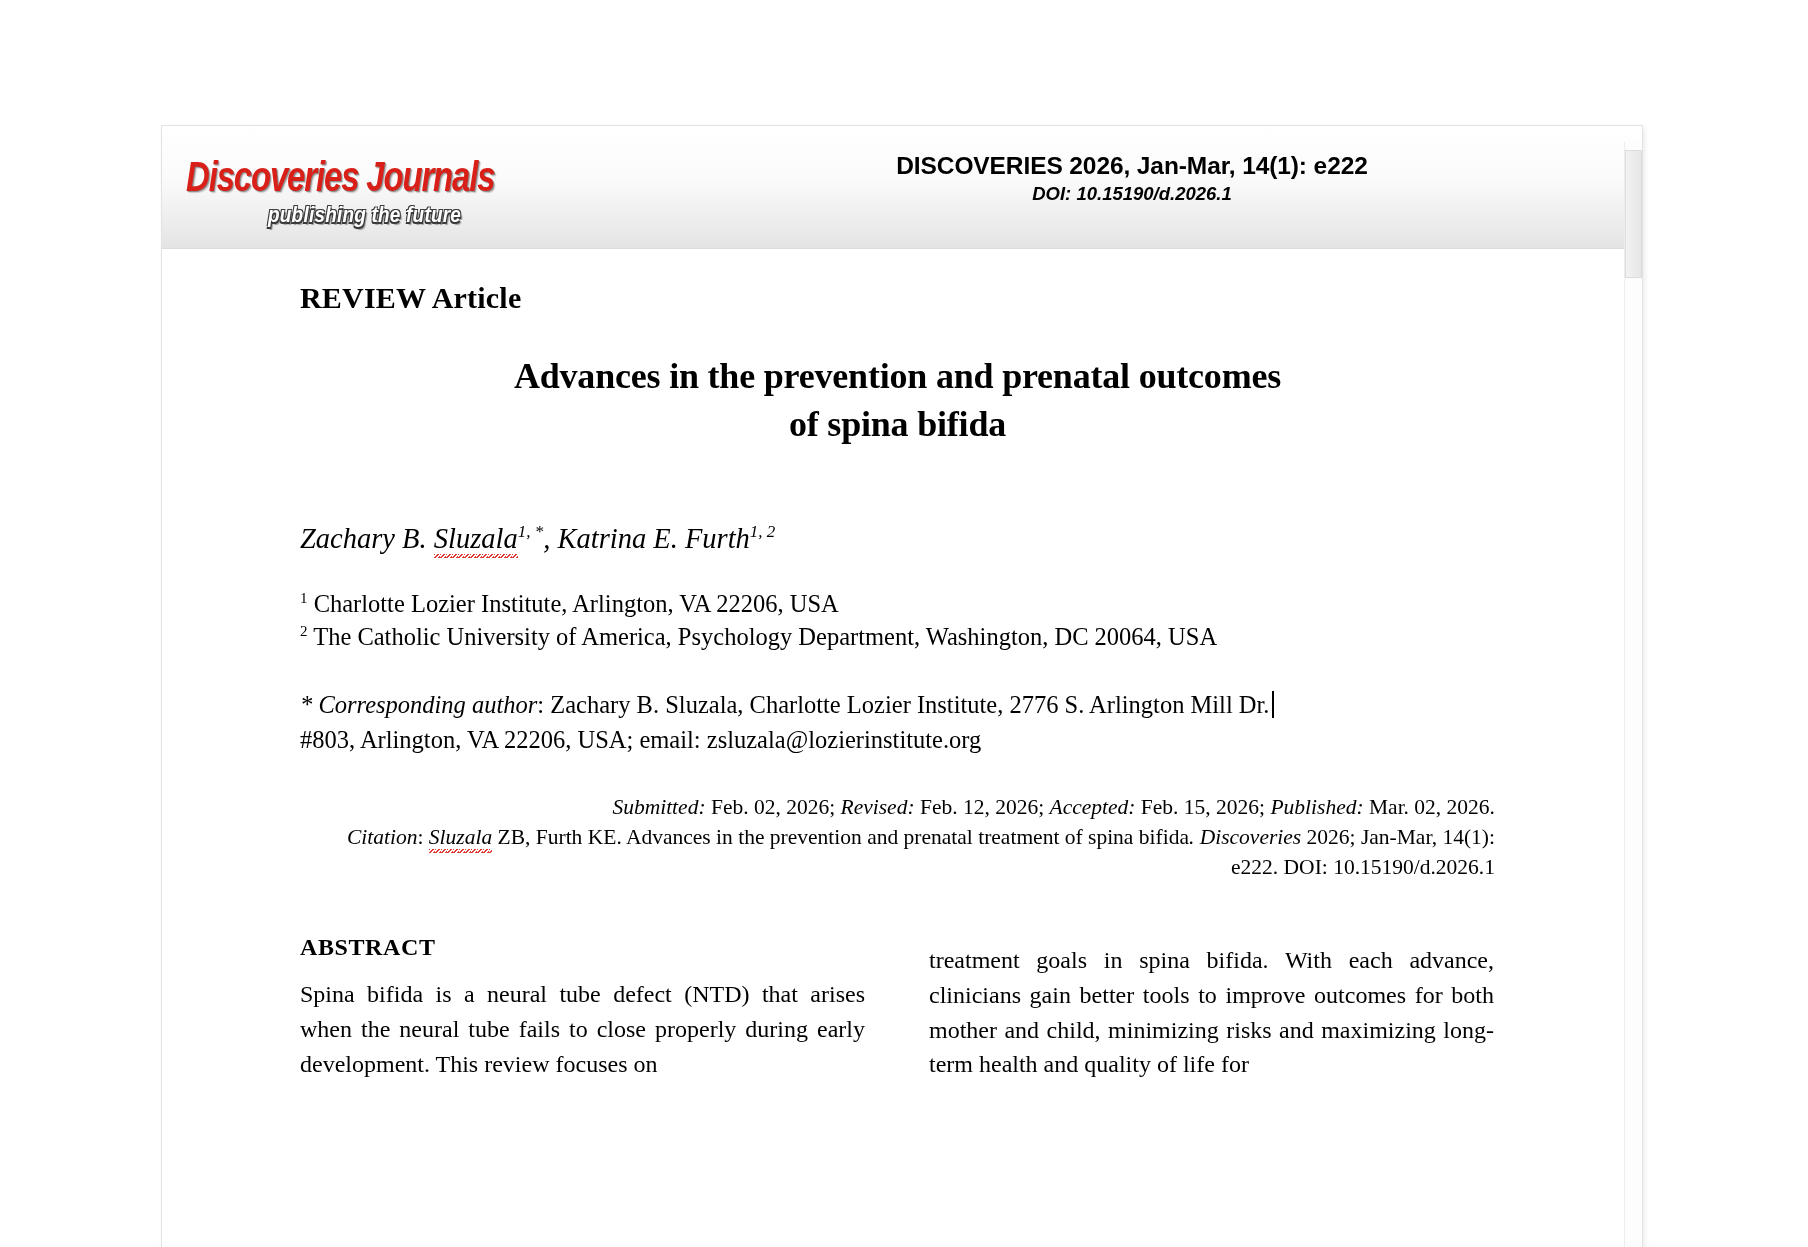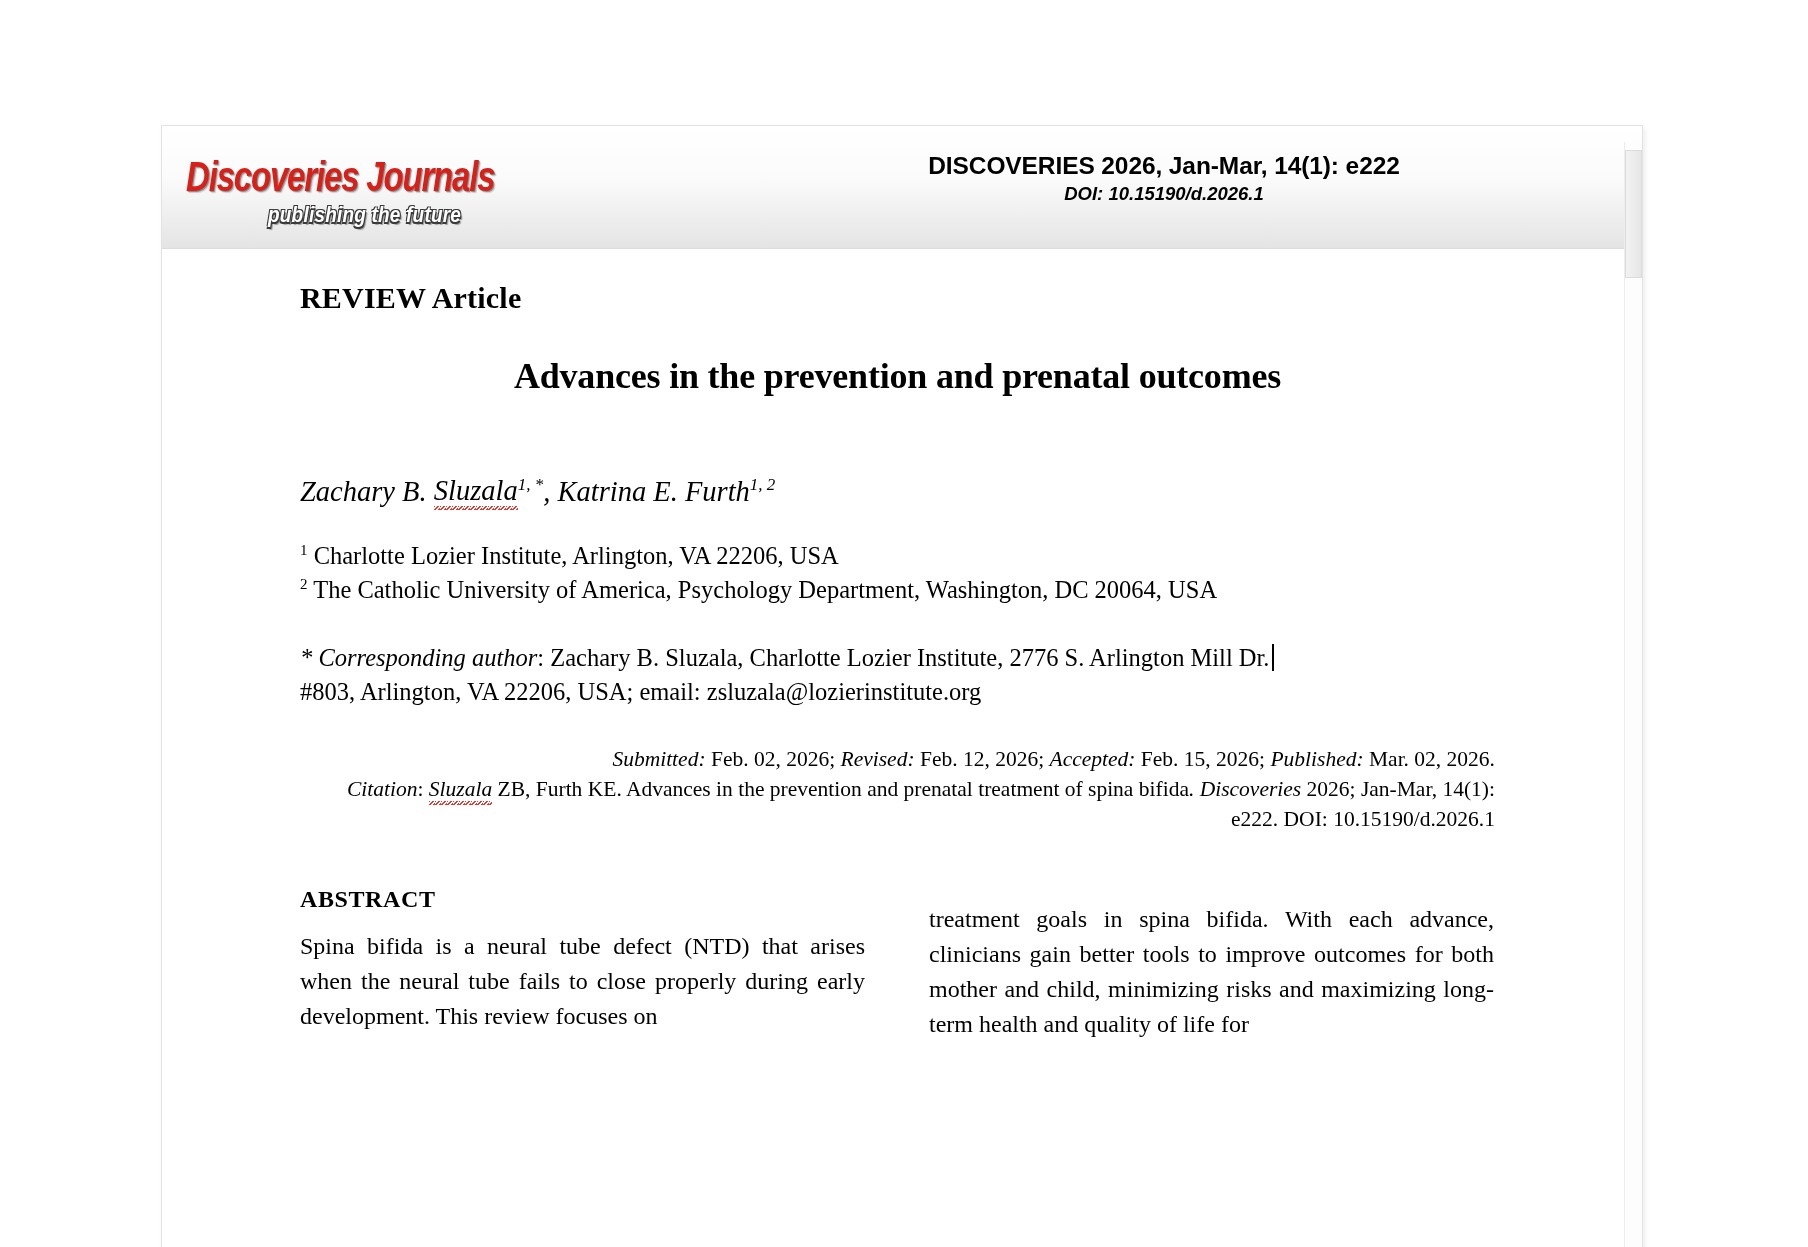--- a/index.html
+++ b/index.html
@@ -77,21 +77,21 @@
     text-shadow:
       1px 1px 0 #3a3a3a, -1px -1px 0 #3a3a3a,
       1px -1px 0 #3a3a3a, -1px 1px 0 #3a3a3a,
       2px 2px 1px rgba(0,0,0,0.35);
     white-space: nowrap;
     line-height: 1;
   }
 
   .header-cite {
     position: absolute;
-    left: 652px;
+    left: 620px;
     top: 26px;
     width: 700px;
     text-align: center;
   }
   .header-cite .line1 {
     font-family: "Liberation Sans", sans-serif;
     font-weight: 700;
     font-size: 24.5px;
     color: #000000;
     letter-spacing: -0.1px;
@@ -218,21 +218,21 @@
     color: #000;
     margin-bottom: 16px;
   }
   .abstract-text {
     font-family: "Liberation Serif", serif;
     font-size: 24px;
     line-height: 1.45;
     color: #000;
     text-align: justify;
   }
-  .abs-col.right .abstract-text { margin-top: 16px; }
+  .abs-col.right .abstract-text { margin-top: 9px; }
 
   
   .scroll-track {
     position: absolute;
     right: 166px;
     top: 142px;
     width: 17px;
     height: 1105px;
     background: #fdfdfd;
     border-left: 1px solid #ededed;
@@ -279,20 +279,21 @@
       </div>
 
     </div>
 
     <div class="doc-body">
 
       <div class="review-label">REVIEW Article</div>
 
       <div class="article-title">
         <span class="ln">Advances in the prevention and prenatal outcomes</span>
+        <span class="ln">of spina bifida</span>
       </div>
 
       <div class="authors-line">
         <span>Zachary B. </span><span class="spellcheck">Sluzala</span><span class="sup">1, *</span><span>, </span><span>Katrina E. Furth</span><span class="sup">1, 2</span>
       </div>
 
       <div class="affiliations">
         <div>
           <span class="sup">1</span><span> Charlotte Lozier Institute, Arlington, VA 22206, USA</span>
         </div>

